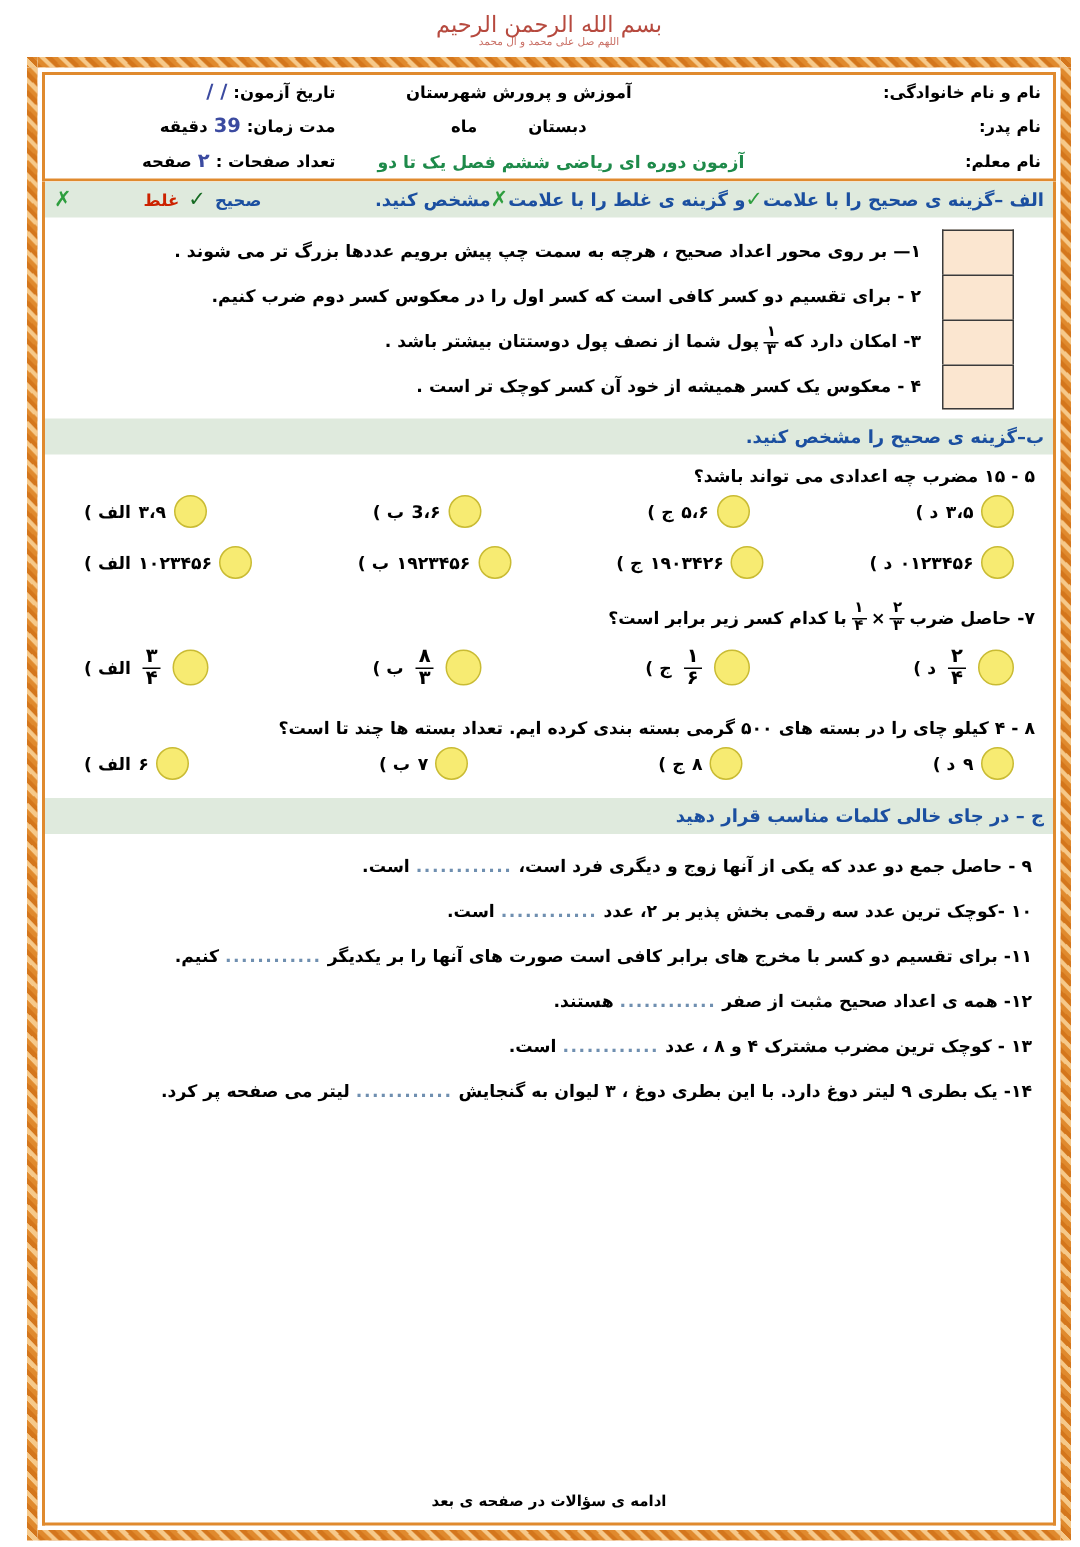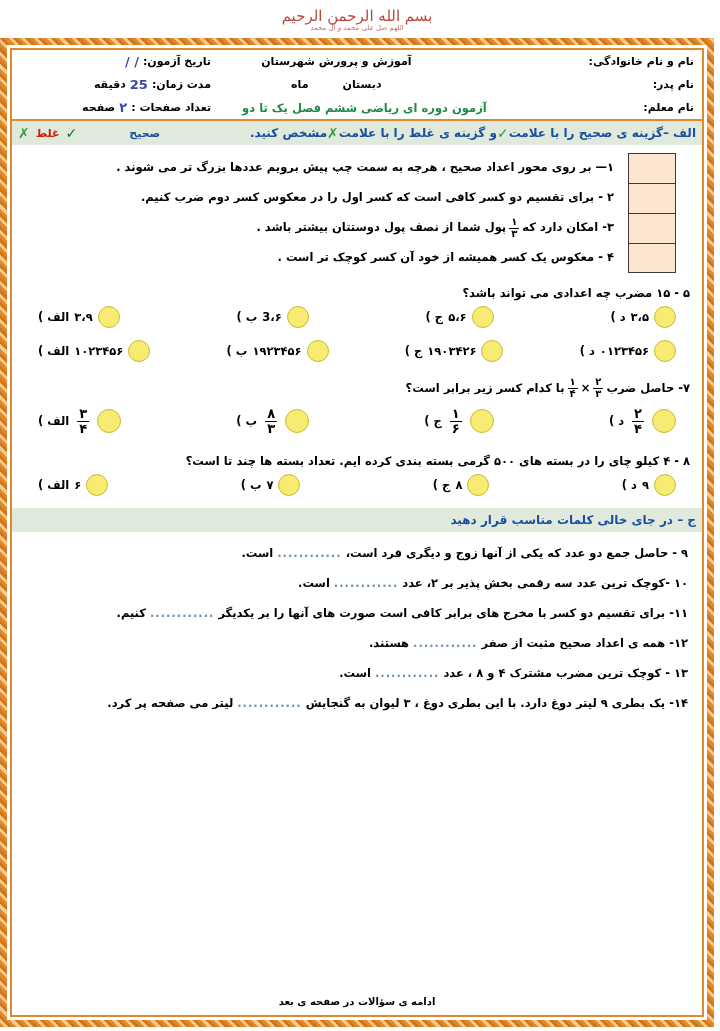--- a/index.html
+++ b/index.html
@@ -13,21 +13,21 @@
     font-family: "DejaVu Sans", "Liberation Sans", sans-serif;
     color: #000000;
     overflow: hidden;
     position: relative;
   }
 
   .page {
     width: 720px;
     height: 1031px;
     box-sizing: border-box;
-    padding: 2px 6px 4px 0;
+    padding: 2px 6px 4px 18px;
     display: flex;
     flex-direction: column;
     background: #ffffff;
   }
 
   
   .bismillah-wrap {
     height: 36px;
     display: flex;
     flex-direction: column;
@@ -145,22 +145,22 @@
     align-items: center;
   }
   .legend {
     display: flex;
     align-items: center;
     gap: 6px;
     font-size: 11px;
     font-weight: bold;
     white-space: nowrap;
   }
-  .legend .ok { color: #1b4fa0; margin-left: 46px; }
-  .legend .bad { color: #cc2200; }
+  .legend .ok { color: #1b4fa0; }
+  .legend .bad { color: #cc2200; margin-left: 42px; }
   .tick { color: #2e9e3e; font-size: 14px; font-weight: bold; }
   .cross { color: #2e9e3e; font-size: 14px; font-weight: bold; }
   .tick-dark { color: #166b22; }
 
   
   .tf-block {
     display: flex;
     flex-direction: row;
     padding: 8px 10px 6px 10px;
     gap: 10px;
@@ -317,21 +317,21 @@
       <div class="id-row">
         <div class="id-cell id-right">
           <span>نام پدر:</span>
         </div>
         <div class="id-cell id-mid">
           <span>دبستان</span>
           <span>ماه</span>
         </div>
         <div class="id-cell id-left">
           <span>مدت زمان:</span>
-          <span class="hand">25</span>
+          <span class="hand">39</span>
           <span>دقیقه</span>
         </div>
       </div>
 
       <div class="id-row">
         <div class="id-cell id-right">
           <span>نام معلم:</span>
         </div>
         <div class="id-cell id-mid" style="gap:18px;">
           <span class="title-green">آزمون دوره ای ریاضی ششم فصل یک تا دو</span>
@@ -378,20 +378,23 @@
             <span class="frac">
               <span class="num">۱</span>
               <span class="den">۳</span>
             </span>
             <span>پول شما از نصف پول دوستتان بیشتر باشد .</span>
           </div>
           <div class="tf-item">۴ - معکوس یک کسر همیشه از خود آن کسر کوچک تر است .</div>
         </div>
       </div>
 
+      <div class="section-bar">
+        <div class="section-title">ب–گزینه ی صحیح را مشخص کنید.</div>
+      </div>
 
       <div class="mc-question">۵ - ۱۵ مضرب چه اعدادی می تواند باشد؟</div>
       <div class="mc-options">
         <div class="mc-opt">
           <span class="bubble"></span>
           <span>۳،۵</span>
           <span>د )</span>
         </div>
         <div class="mc-opt">
           <span class="bubble"></span>

